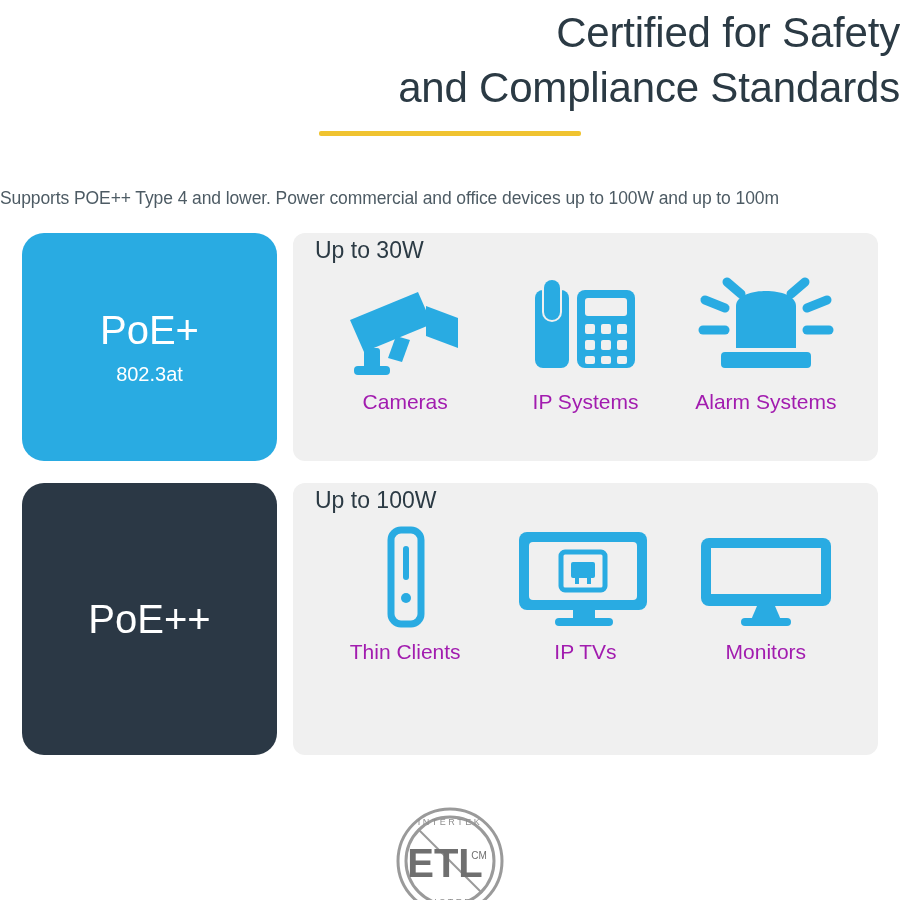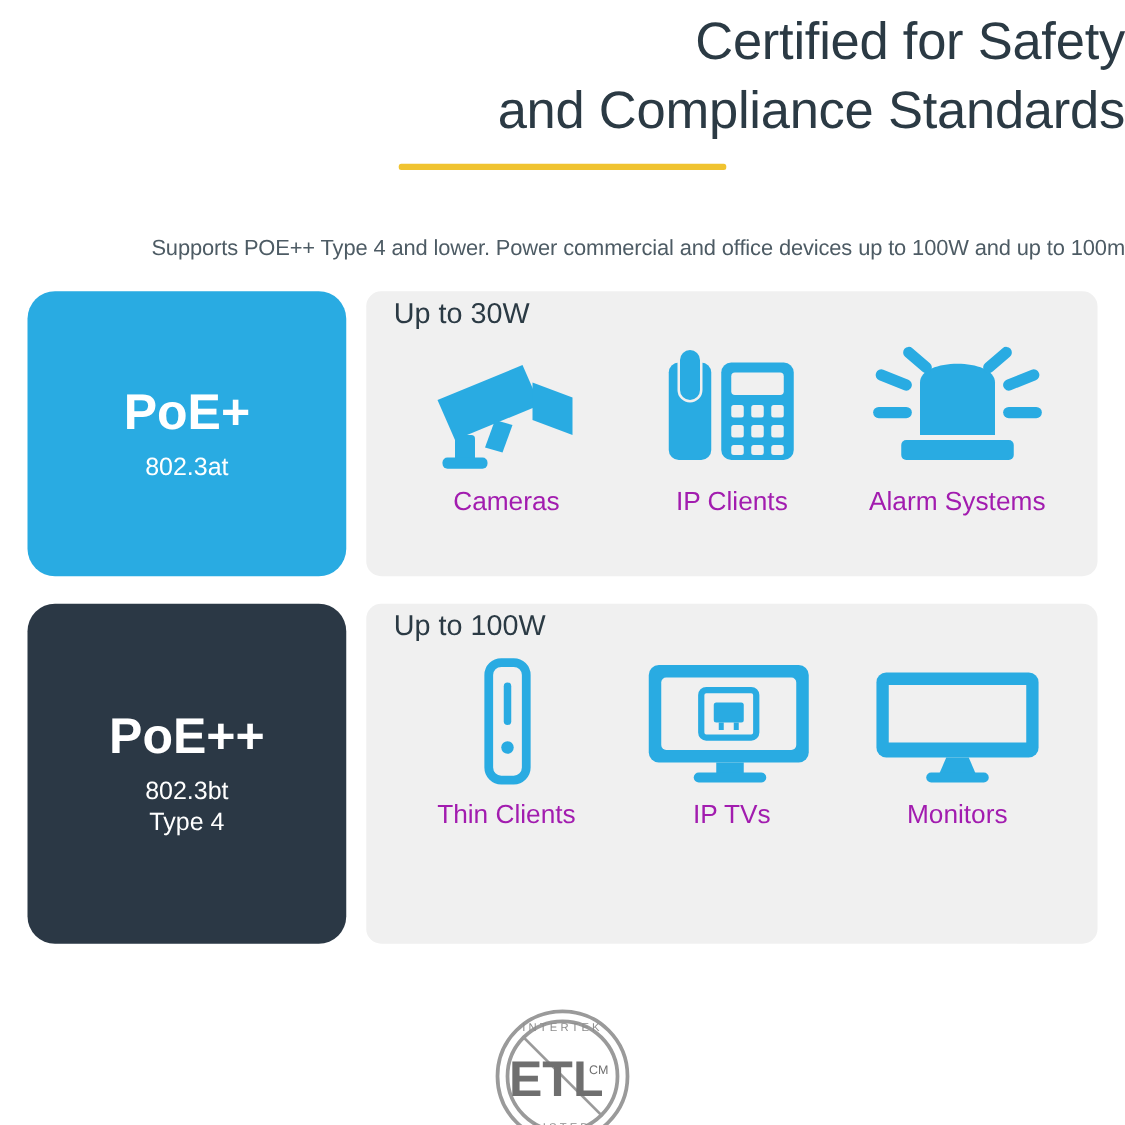--- a/index.html
+++ b/index.html
@@ -27,26 +27,25 @@
     width: 262px;
     height: 5px;
     background: #f0c330;
     margin: 16px auto 0 auto;
     border-radius: 2px;
   }
 
   
   .subtitle {
     margin-top: 52px;
-    text-align: right;
+    text-align: left;
     font-size: 17.5px;
     color: #4d5b64;
     font-weight: 400;
     letter-spacing: -0.1px;
-    padding-left: 42px;
   }
 
   
   .rows { margin-top: 24px; padding: 0 22px; }
   .row { display: flex; gap: 16px; }
   .row + .row { margin-top: 22px; }
 
   .badge {
     width: 255px;
     border-radius: 22px;
@@ -55,21 +54,21 @@
     align-items: center;
     justify-content: center;
     text-align: center;
     color: #ffffff;
     flex: 0 0 255px;
   }
   .badge.blue { background: #29abe2; height: 228px; }
   .badge.dark { background: #2b3845; height: 272px; }
   .badge-title {
     font-size: 40px;
-    font-weight: 700;
+    font-weight: 400;
     line-height: 1.1;
   }
   .badge-sub {
     font-size: 20px;
     font-weight: 400;
     line-height: 1.25;
     margin-top: 10px;
   }
 
   .panel {
@@ -171,21 +170,21 @@
                     <rect x="60" y="66" width="10" height="10" rx="2"></rect>
                     <rect x="76" y="66" width="10" height="10" rx="2"></rect>
                     <rect x="92" y="66" width="10" height="10" rx="2"></rect>
                     <rect x="60" y="82" width="10" height="8" rx="2"></rect>
                     <rect x="76" y="82" width="10" height="8" rx="2"></rect>
                     <rect x="92" y="82" width="10" height="8" rx="2"></rect>
                   </g>
                 </g>
               </svg>
             </div>
-            <div class="item-label">IP Clients</div>
+            <div class="item-label">IP Systems</div>
           </div>
 
           <div class="item">
             <div class="icon-box">
               <svg width="150" height="104" viewBox="0 0 150 104" aria-hidden="true">
                 <g fill="#29abe2">
                   <path d="M45 32 C45 12 105 12 105 32 L105 74 L45 74 Z"></path>
                   <rect x="30" y="78" width="90" height="16" rx="4"></rect>
                   <g stroke="#29abe2" stroke-width="9" stroke-linecap="round">
                     <line x1="14" y1="26" x2="34" y2="34"></line>
@@ -202,24 +201,20 @@
             <div class="item-label">Alarm Systems</div>
           </div>
 
         </div>
       </div>
     </div>
 
     <div class="row">
       <div class="badge dark">
         <div class="badge-title">PoE++</div>
-        <div class="badge-sub">
-          <div>802.3bt</div>
-          <div>Type 4</div>
-        </div>
       </div>
 
       <div class="panel">
         <div class="panel-title">Up to 100W</div>
         <div class="items">
 
           <div class="item">
             <div class="icon-box">
               <svg width="80" height="104" viewBox="0 0 80 104" aria-hidden="true">
                 <g>

